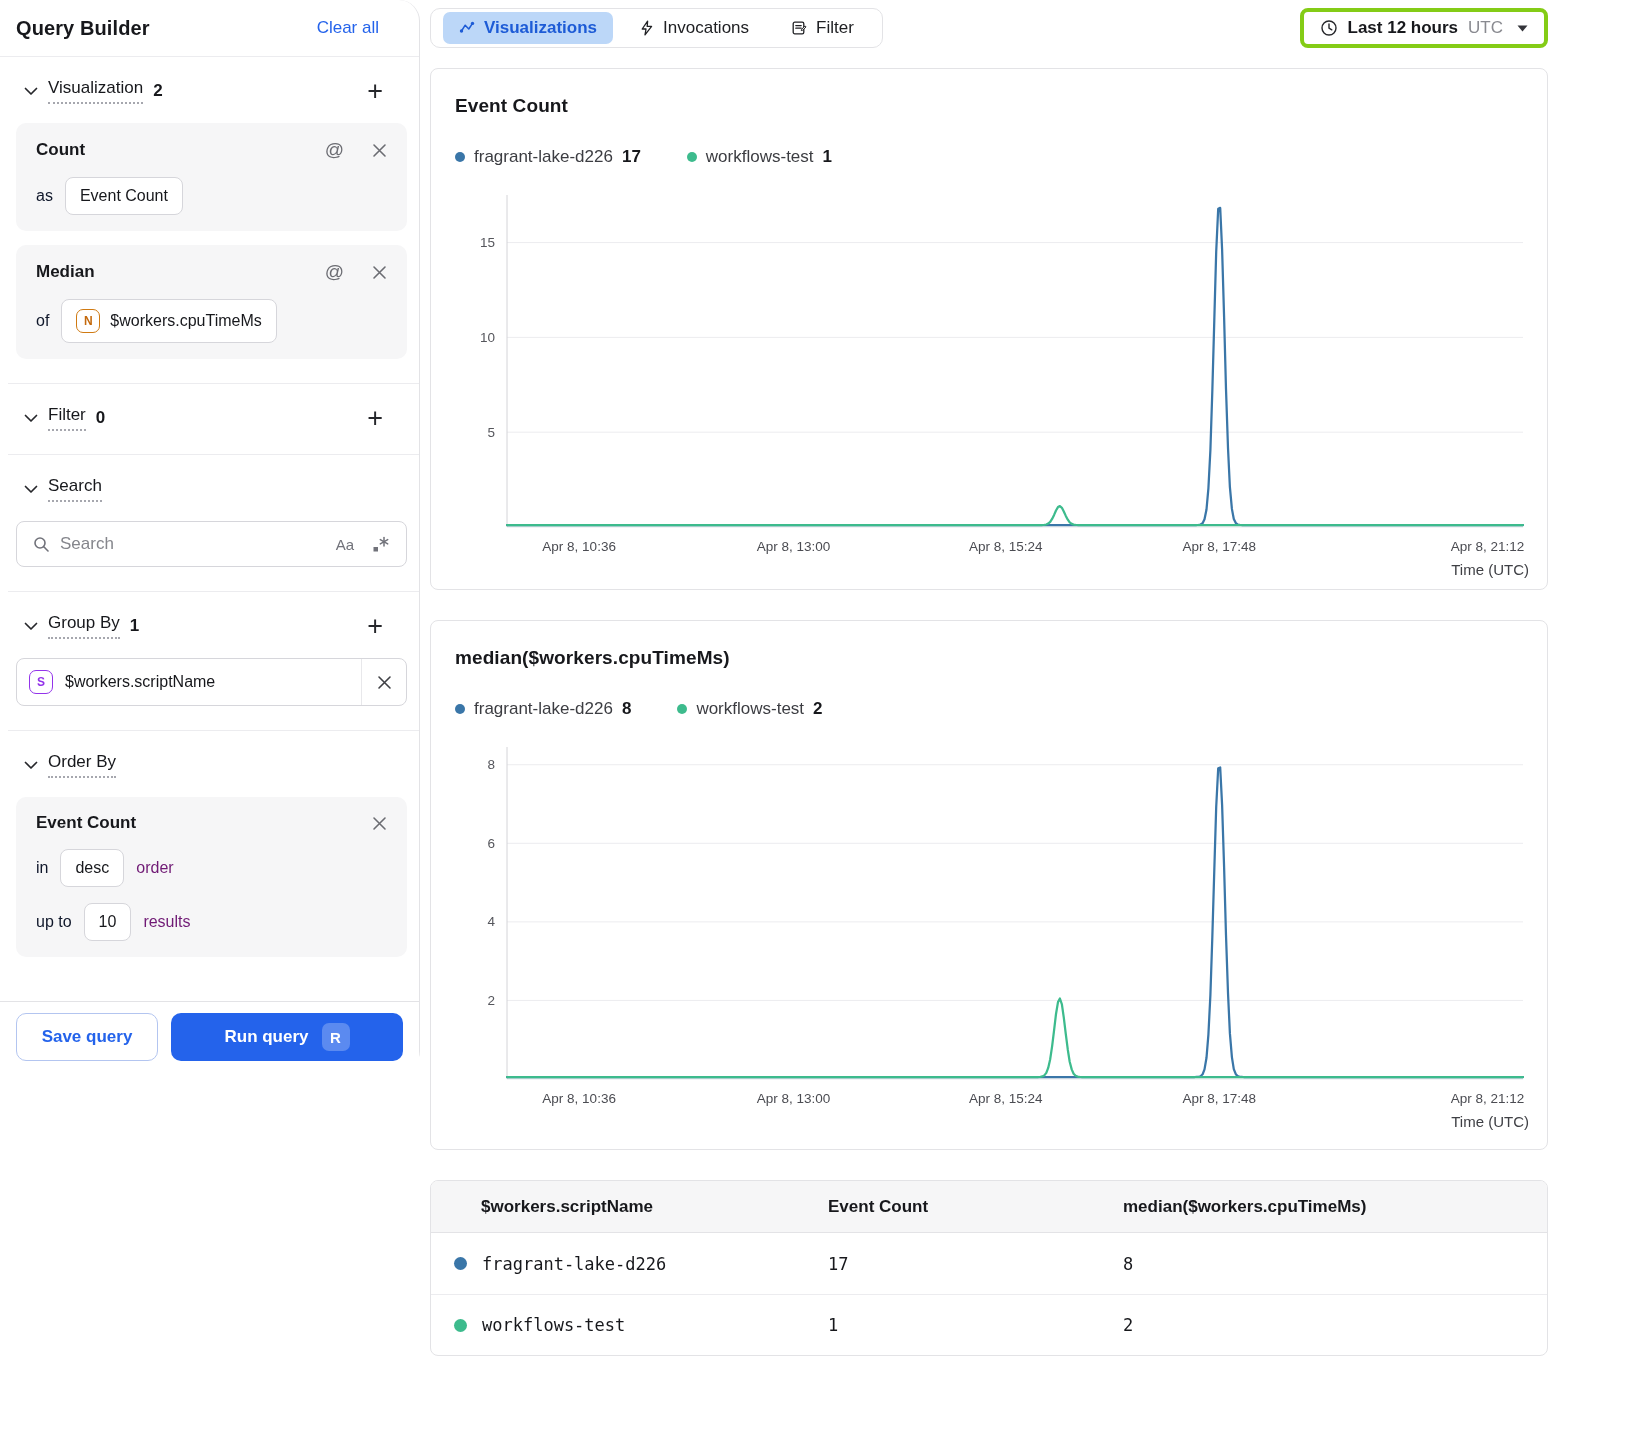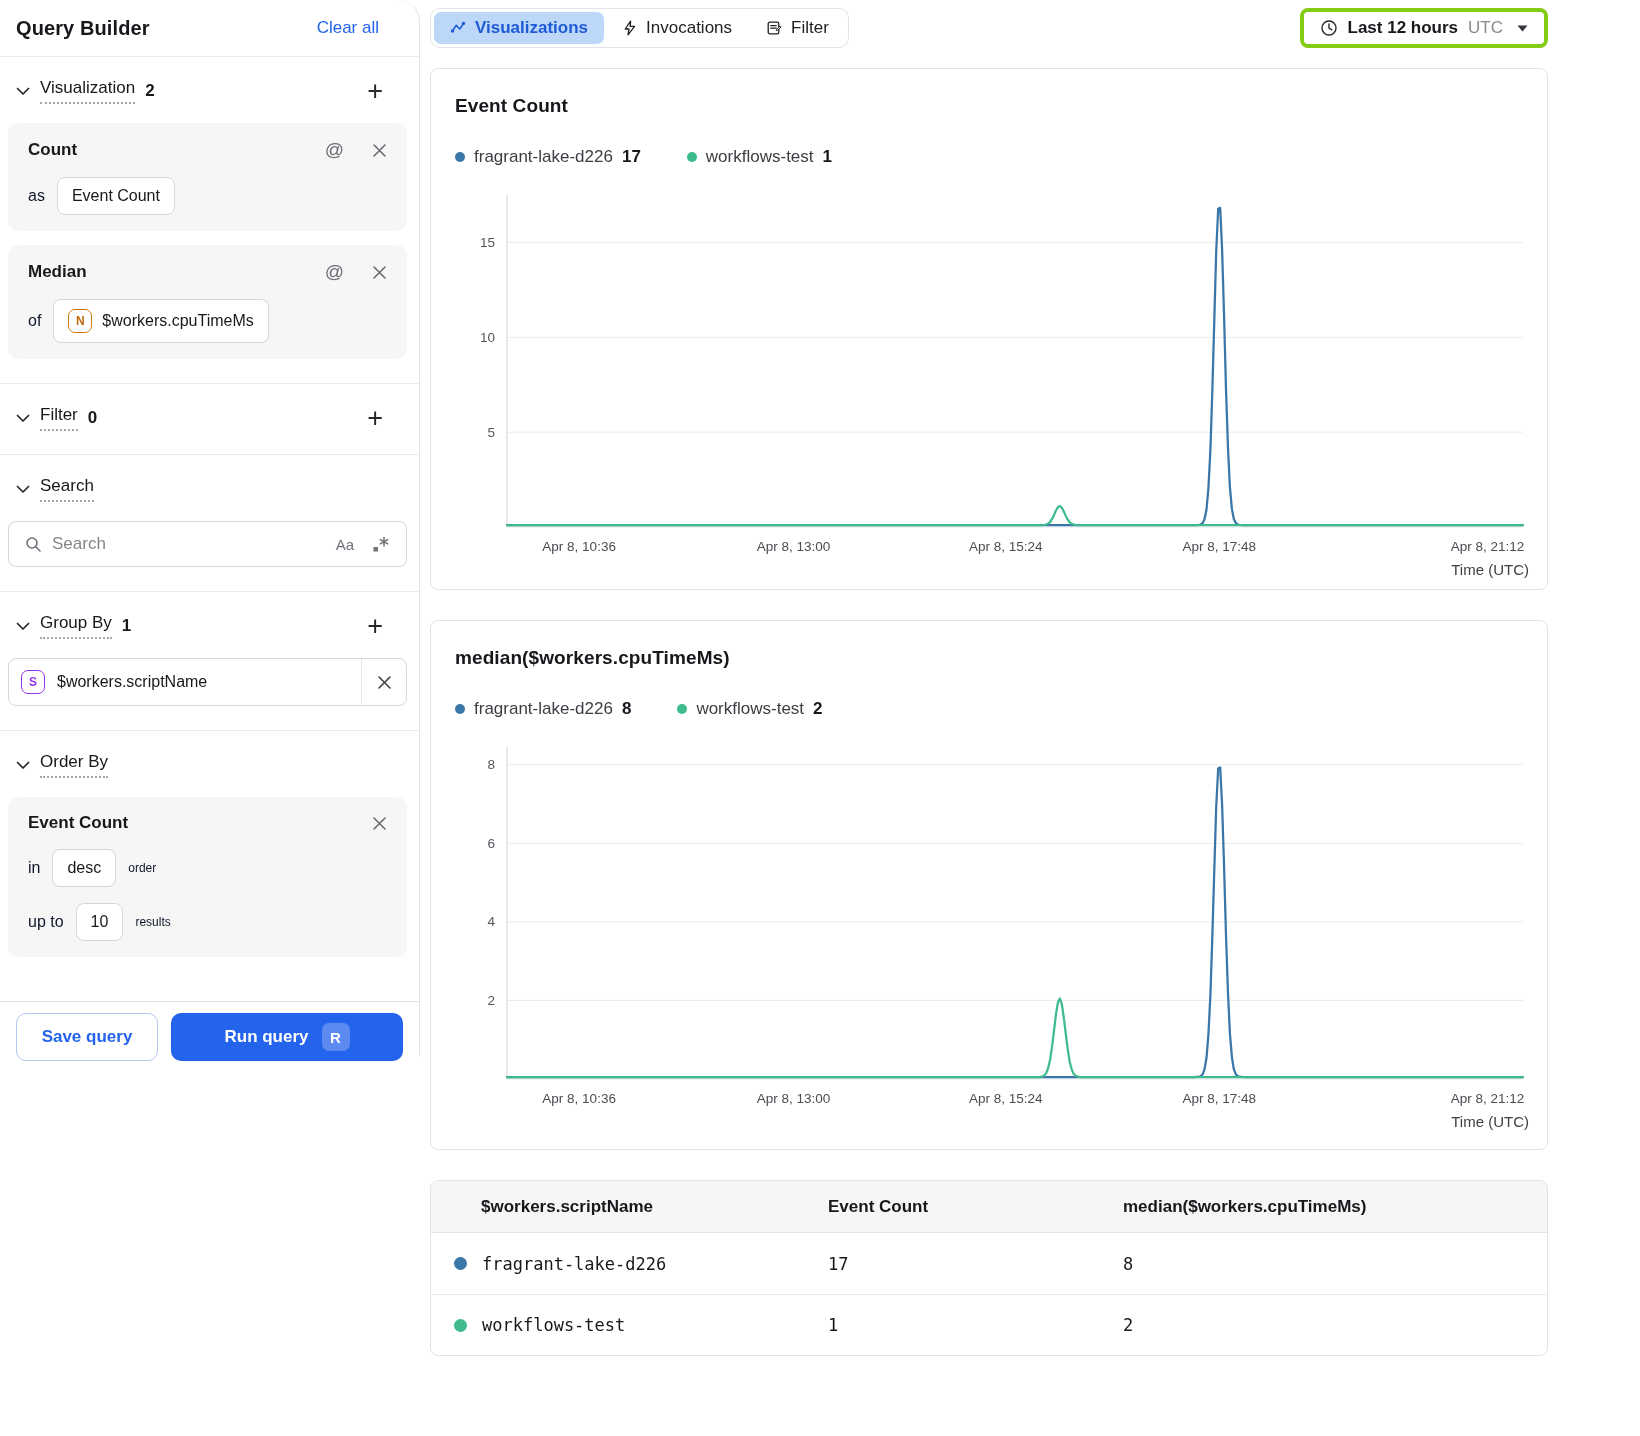--- a/index.html
+++ b/index.html
@@ -11,41 +11,41 @@
   svg { display:block; }
 
   
   .sidebar { position:absolute; left:0; top:0; width:420px; height:1072px;
              border-right:1px solid #e3e3e6; background:#fff;border-radius:21px; }
   .sb-header { height:57px; display:flex; align-items:center; justify-content:space-between;
                padding:0 40px 0 16px; border-bottom:1px solid #ececef; }
   .sb-title { font-size:20px; font-weight:700; letter-spacing:.1px; }
   .clear-all { color:#2463eb; font-size:17px; cursor:pointer; }
 
-  .sb-scroll { position:absolute; top:57px; bottom:71px; left:0; right:0; overflow:hidden; }
+  .sb-scroll { position:absolute; top:57px; bottom:71px; left:0; right:0; overflow:hidden;padding-left:8px; }
   .sb-section { padding:14px 12px 24px 8px; }
   .sb-section + .sb-section { border-top:1px solid #ececef; }
   .sb-section.tight { padding-bottom:16px; }
   .section-row { display:flex; align-items:center; height:40px; padding-left:4px; }
   .chev { margin:0 10px 0 4px; flex:0 0 auto; }
   .section-label { font-size:17px; color:#17181c; border-bottom:2px dotted #a6a7ae; padding-bottom:4px; }
   .section-count { font-weight:700; margin-left:10px; font-size:17px; }
   .plus-btn { margin-left:auto; margin-right:24px; font-size:27px; font-weight:400;
               color:#26272b; line-height:1; cursor:pointer; }
 
   .sb-card { background:#f6f6f7; border-radius:10px; padding:16px 20px; margin-top:12px; }
   .sb-card + .sb-card { margin-top:14px; }
   .card-head { display:flex; align-items:center; }
   .card-title { font-size:17px; font-weight:600; }
   .card-actions { margin-left:auto; display:flex; align-items:center; gap:28px; }
   .icon-btn { color:#6b6c72; cursor:pointer; display:flex; align-items:center; }
   .at-glyph { font-size:19px; color:#6b6c72; }
   .card-row { display:flex; align-items:center; gap:12px; margin-top:16px; }
   .muted-label { color:#0f172a; font-size:16px; }
-  .dark-label { color:#0f172a; font-size:12px; }
+  .dark-label { color:#701a75; font-size:16px; }
   .value-box { background:#fff; border:1px solid #d6d6db; border-radius:8px; padding:9px 14px;
                font-size:16px; color:#17181c; display:flex; align-items:center; gap:10px; cursor:pointer; }
   .badge-icon { width:24px; height:24px; border-radius:7px; display:flex; align-items:center;
                 justify-content:center; font-size:12px; font-weight:700; flex:0 0 auto; }
   .badge-orange { border:1.5px solid #d07a12; color:#c4690c; }
   .badge-purple { border:1.5px solid #9333ea; color:#9333ea; }
 
   .search-box { margin-top:12px; display:flex; align-items:center; border:1px solid #d6d6db;
                 border-radius:8px; height:46px; padding:0 16px; gap:10px; background:#fff; }
   .search-box input { border:none; outline:none; flex:1; font-size:17px;
@@ -68,21 +68,21 @@
              font-size:17px; font-weight:600; font-family:inherit; display:flex; align-items:center;
              justify-content:center; gap:13px; cursor:pointer; }
   .kbd-badge { width:28px; height:28px; border-radius:7px; background:rgba(255,255,255,.25);
                display:flex; align-items:center; justify-content:center; font-size:15px; font-weight:600; }
 
   
   .main { position:absolute; left:421px; top:0; width:1219px; height:1436px; }
   .topbar { position:absolute; top:8px; left:9px; right:92px; height:40px;
             display:flex; justify-content:space-between; align-items:center; }
   .tab-group { display:inline-flex; align-items:center; border:1px solid #e3e3e6; border-radius:10px;
-               padding:3px; gap:2px; background:#fff; height:40px; }
+               padding:12px; gap:10px; background:#fff; height:40px; }
   .tab { display:flex; align-items:center; gap:9px; padding:0 16px; height:32px; border-radius:7px;
          font-size:17px; color:#202124; cursor:pointer; white-space:nowrap; }
   .tab.active { background:#bcd7f8; color:#1d5bd6; font-weight:600; }
   .time-btn { display:flex; align-items:center; gap:10px; border:4px solid #84cc16; border-radius:8px;
               height:40px; padding:0 16px; background:#fff; cursor:pointer; }
   .time-label { font-size:17px; font-weight:600; }
   .time-tz { font-size:17px; color:#898a90; }
 
   .panel { position:absolute; left:9px; width:1118px; border:1px solid #e3e3e6; border-radius:8px;
            background:#fff; padding:26px 20px 0 24px; }

